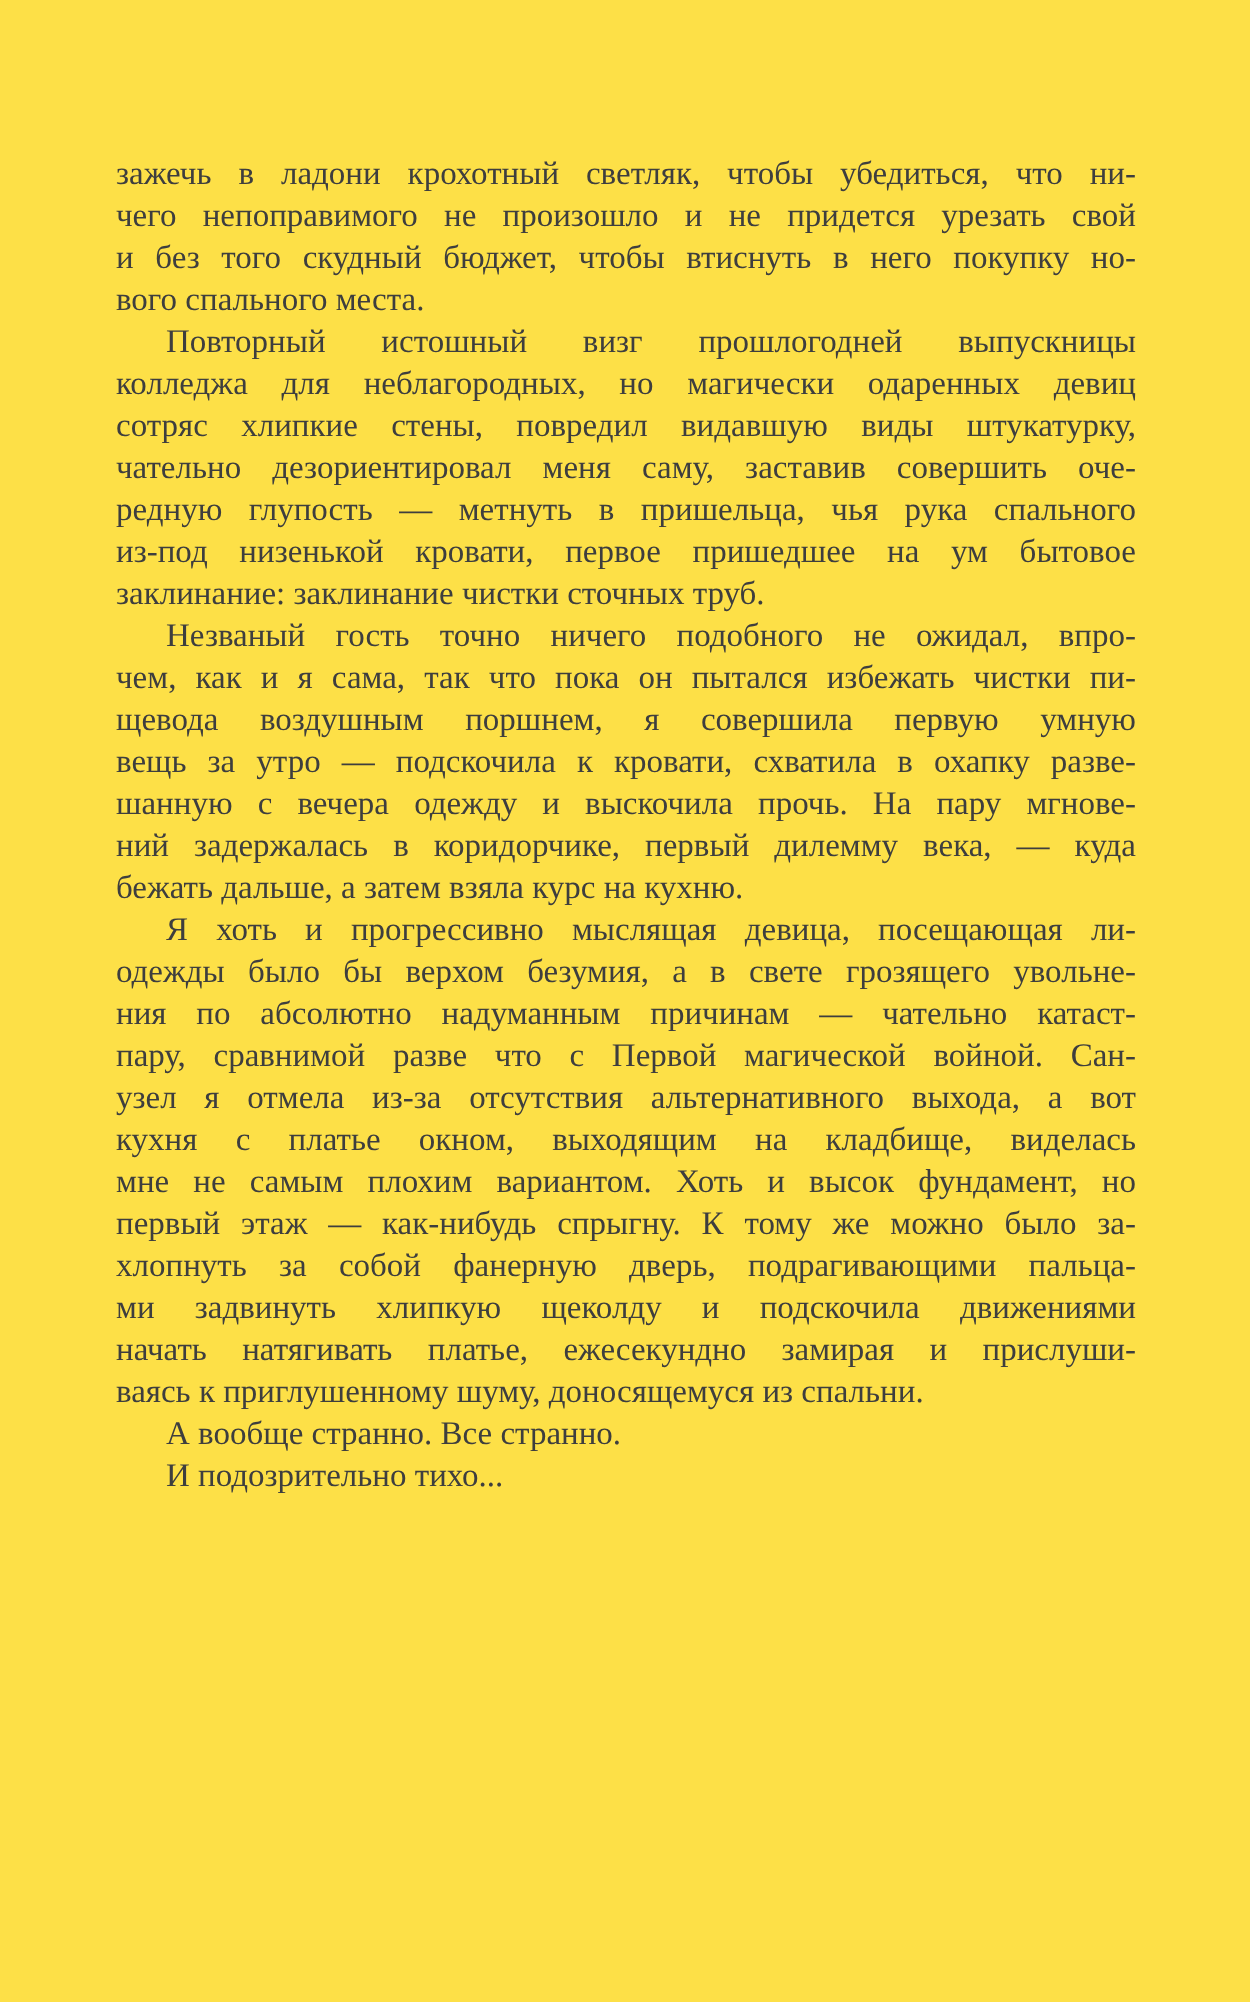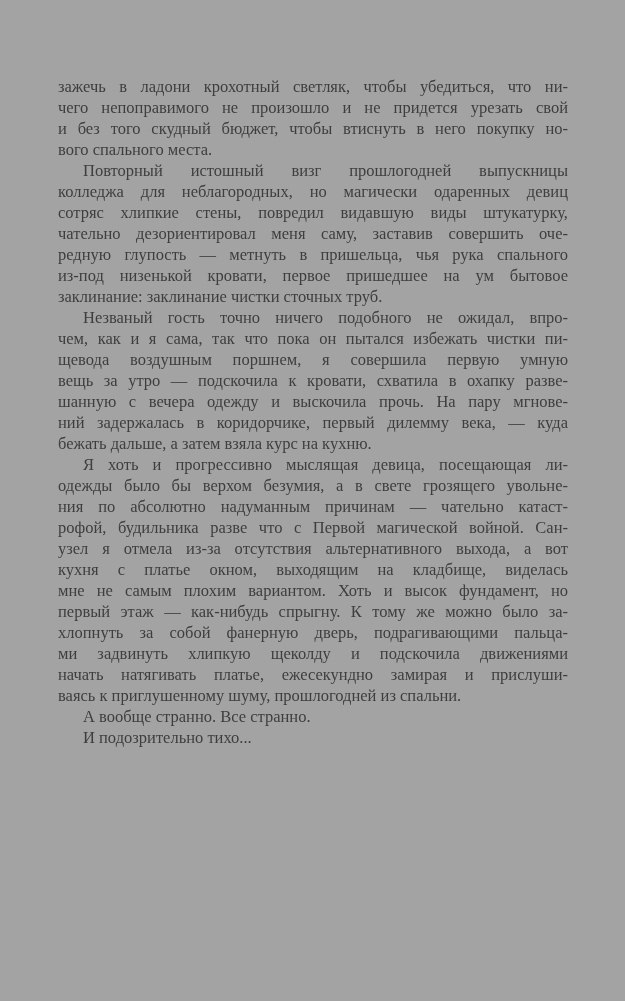--- a/index.html
+++ b/index.html
@@ -38,21 +38,21 @@
   .line.last {
     text-align-last: left;
   }
   .line.indent {
     text-indent: 25px;
   }
 </style>
 </head>
 <body>
 
-<div class="page" style="background: #a3a3a3; color: rgb(62, 62, 62);">
+<div class="page" style="background: #fde047; color: rgb(62, 62, 62);">
   <div class="text-block">
       <div class="paragraph">
         <div class="line">зажечь в ладони крохотный светляк, чтобы убедиться, что ни-</div>
         <div class="line">чего непоправимого не произошло и не придется урезать свой</div>
         <div class="line">и без того скудный бюджет, чтобы втиснуть в него покупку но-</div>
         <div class="line last">вого спального места.</div>
       </div>
       <div class="paragraph">
         <div class="line indent">Повторный истошный визг прошлогодней выпускницы</div>
         <div class="line">колледжа для неблагородных, но магически одаренных девиц</div>
@@ -68,29 +68,29 @@
         <div class="line">щевода воздушным поршнем, я совершила первую умную</div>
         <div class="line">вещь за утро — подскочила к кровати, схватила в охапку разве-</div>
         <div class="line">шанную с вечера одежду и выскочила прочь. На пару мгнове-</div>
         <div class="line">ний задержалась в коридорчике, первый дилемму века, — куда</div>
         <div class="line last">бежать дальше, а затем взяла курс на кухню.</div>
       </div>
       <div class="paragraph">
         <div class="line indent">Я хоть и прогрессивно мыслящая девица, посещающая ли-</div>
         <div class="line">одежды было бы верхом безумия, а в свете грозящего увольне-</div>
         <div class="line">ния по абсолютно надуманным причинам — чательно катаст-</div>
-        <div class="line">рофой, будильника разве что с Первой магической войной. Сан-</div>
+        <div class="line">пару, сравнимой разве что с Первой магической войной. Сан-</div>
         <div class="line">узел я отмела из-за отсутствия альтернативного выхода, а вот</div>
         <div class="line">кухня с платье окном, выходящим на кладбище, виделась</div>
         <div class="line">мне не самым плохим вариантом. Хоть и высок фундамент, но</div>
         <div class="line">первый этаж — как-нибудь спрыгну. К тому же можно было за-</div>
         <div class="line">хлопнуть за собой фанерную дверь, подрагивающими пальца-</div>
         <div class="line">ми задвинуть хлипкую щеколду и подскочила движениями</div>
         <div class="line">начать натягивать платье, ежесекундно замирая и прислуши-</div>
-        <div class="line last">ваясь к приглушенному шуму, прошлогодней из спальни.</div>
+        <div class="line last">ваясь к приглушенному шуму, доносящемуся из спальни.</div>
       </div>
       <div class="paragraph">
         <div class="line last indent">А вообще странно. Все странно.</div>
       </div>
       <div class="paragraph">
         <div class="line last indent">И подозрительно тихо...</div>
       </div>
     </div>
 </div>
 

